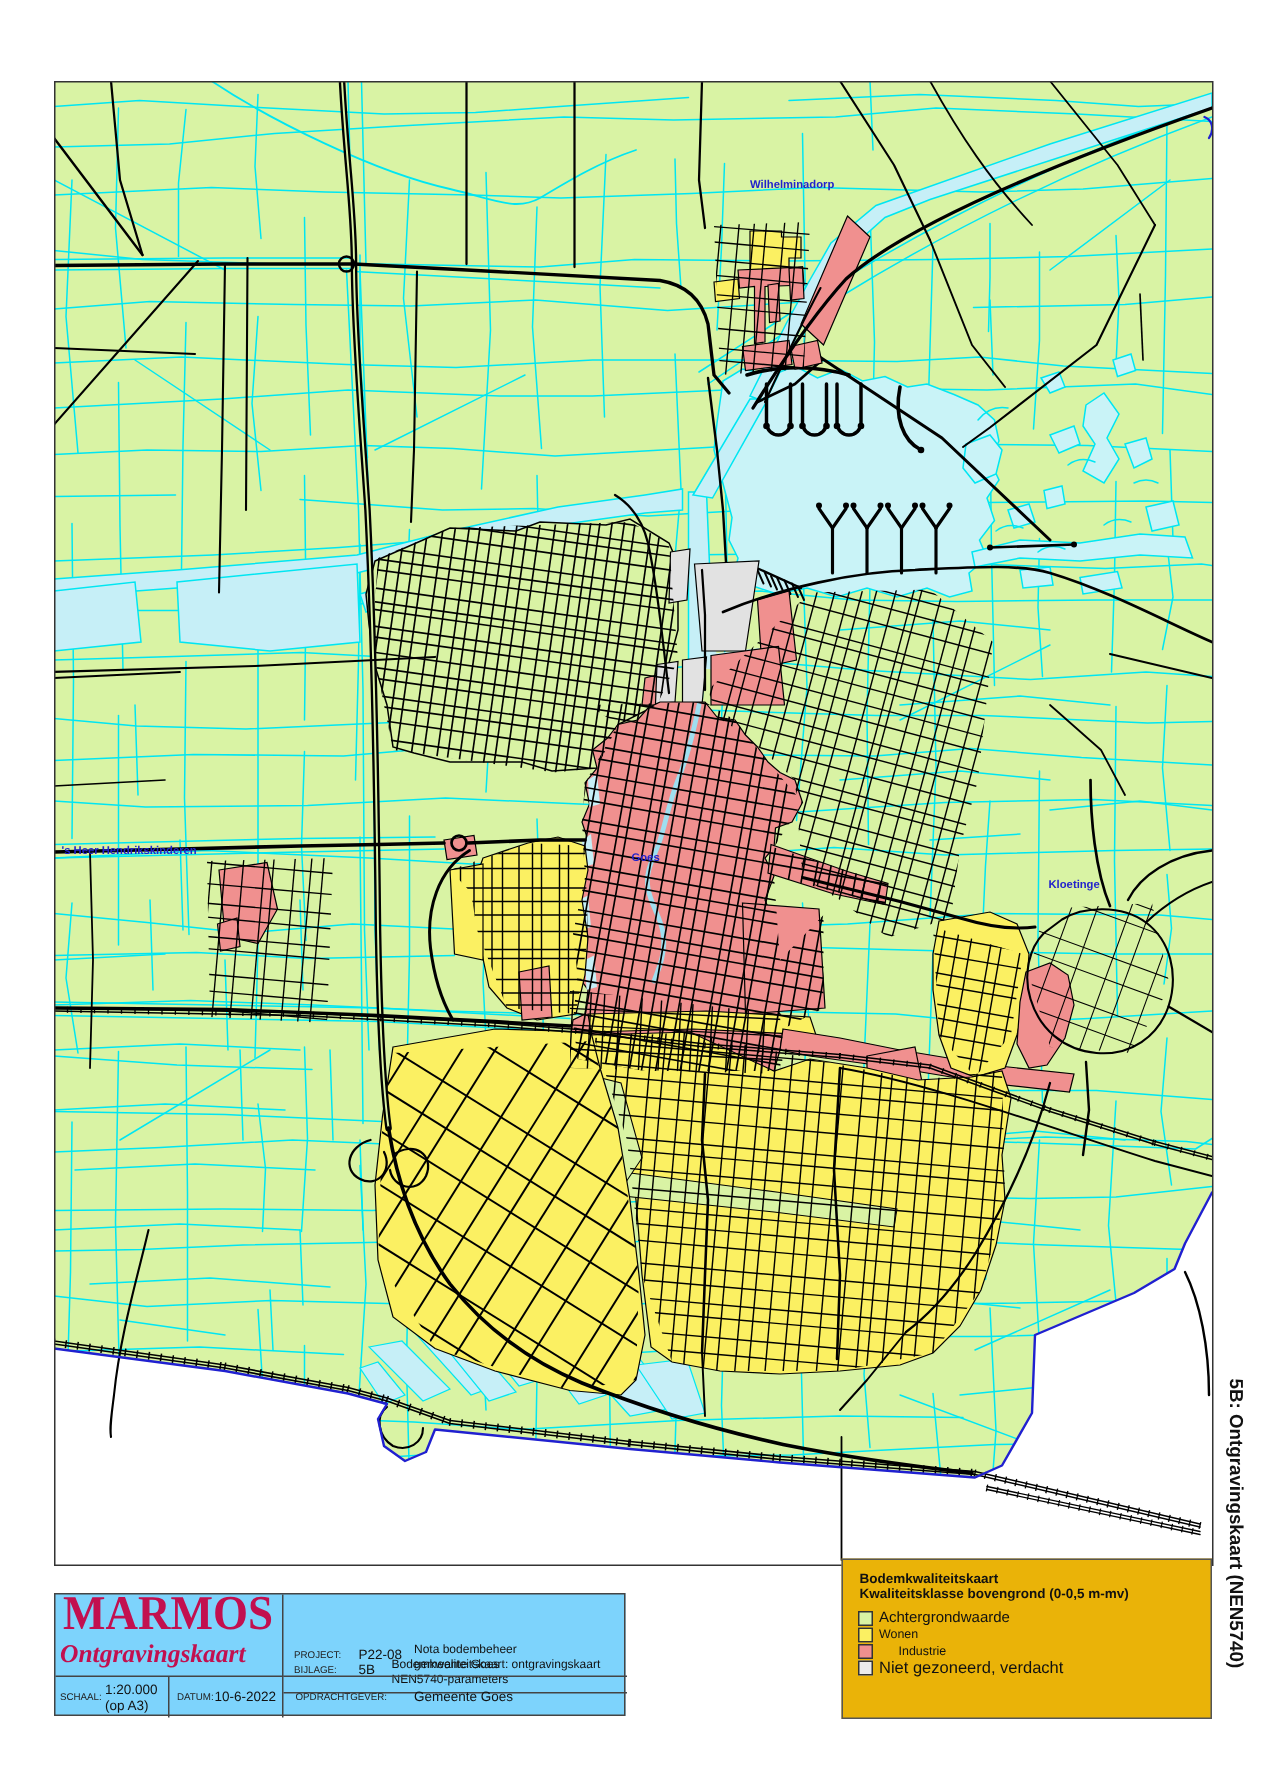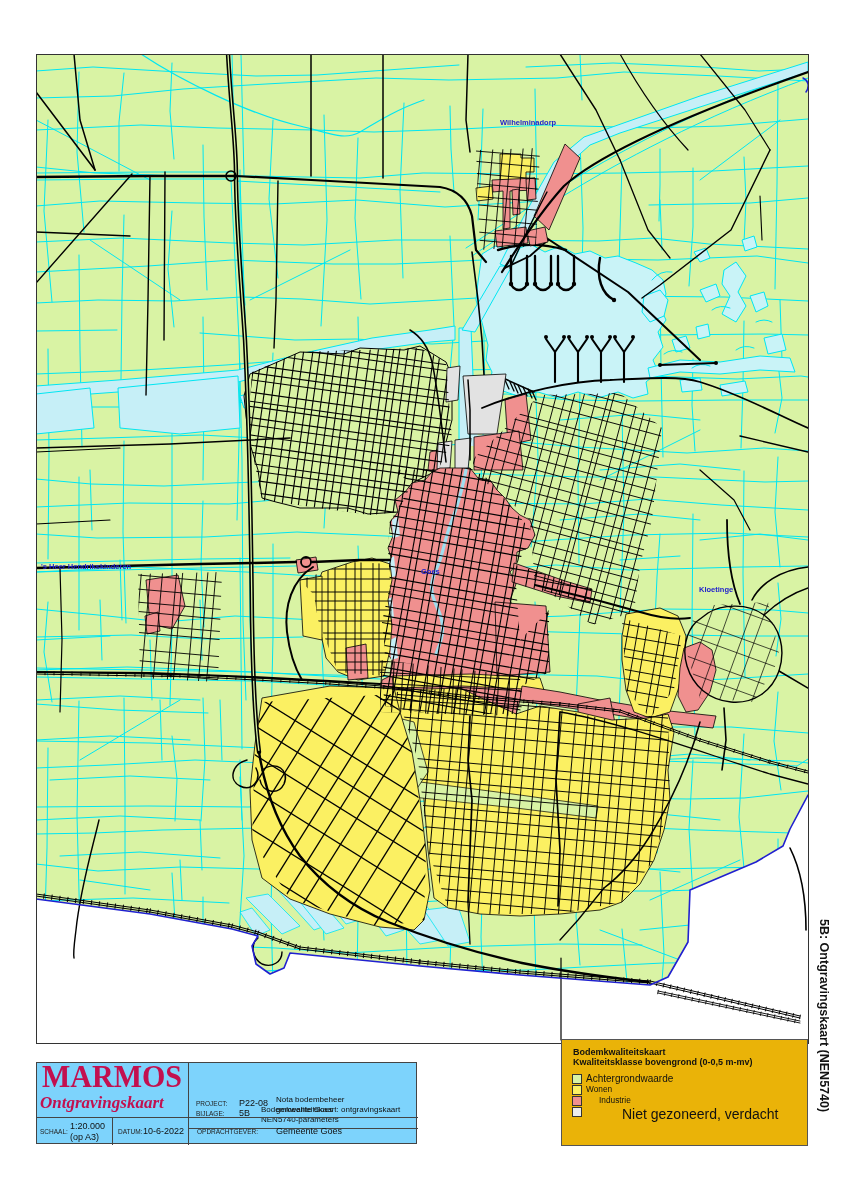--- a/index.html
+++ b/index.html
@@ -1722,18 +1722,18 @@
   <div class="abs" style="left:10px;top:34px;width:8px;height:8px;background:#d9f3a4;border:1px solid #333;"></div>
   <div class="abs" style="left:24px;top:33px;font-size:10px;color:#111;">Achtergrondwaarde</div>
 
   <div class="abs" style="left:10px;top:45px;width:8px;height:8px;background:#fbf062;border:1px solid #333;"></div>
   <div class="abs" style="left:24px;top:44px;font-size:8.3px;color:#111;">Wonen</div>
 
   <div class="abs" style="left:10px;top:56px;width:8px;height:8px;background:#f0908f;border:1px solid #333;"></div>
   <div class="abs" style="left:24px;top:55px;font-size:8.3px;color:#111;padding-left:13px;">Industrie</div>
 
   <div class="abs" style="left:10px;top:67px;width:8px;height:8px;background:#ececec;border:1px solid #333;"></div>
-  <div class="abs" style="left:24px;top:66px;font-size:14px;color:#111;margin-left:36px;">Niet gezoneerd, verdacht</div>
+  <div class="abs" style="left:24px;top:66px;font-size:11px;color:#111;">Niet gezoneerd, verdacht</div>
 </div>
 
 <div class="abs" style="left:816px;top:919px;width:16px;height:240px;">
   <div style="transform:rotate(90deg);transform-origin:0 0;position:absolute;left:15px;top:0;white-space:nowrap;font-size:12.5px;font-weight:bold;color:#111;">5B: Ontgravingskaart (NEN5740)</div>
 </div>
 
 </body></html>

